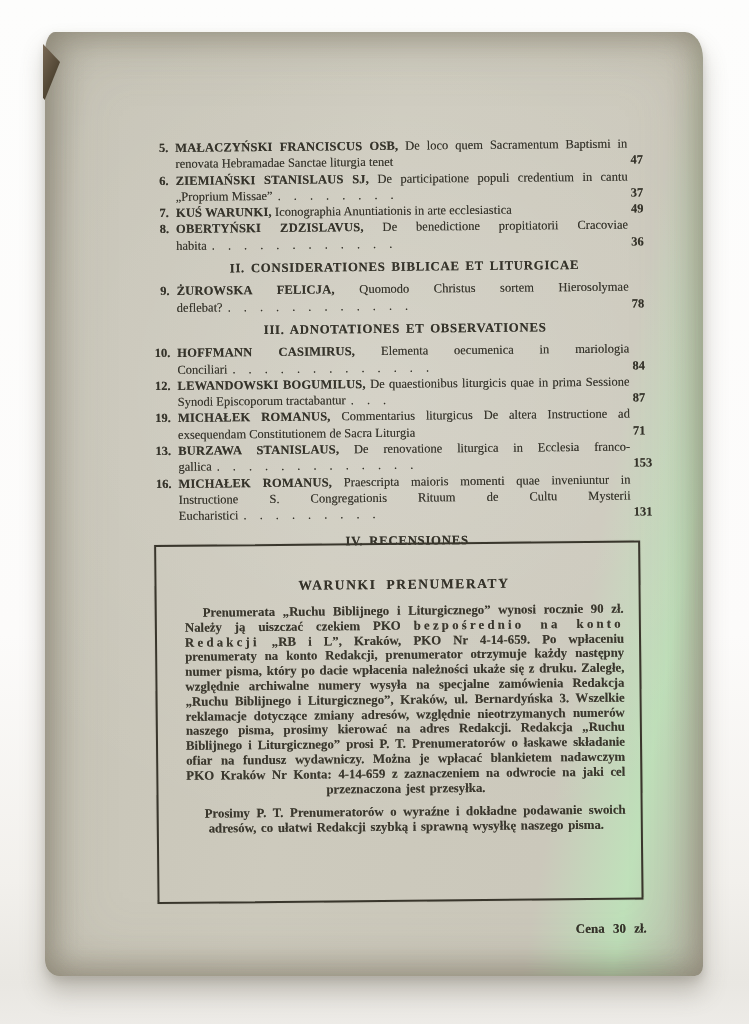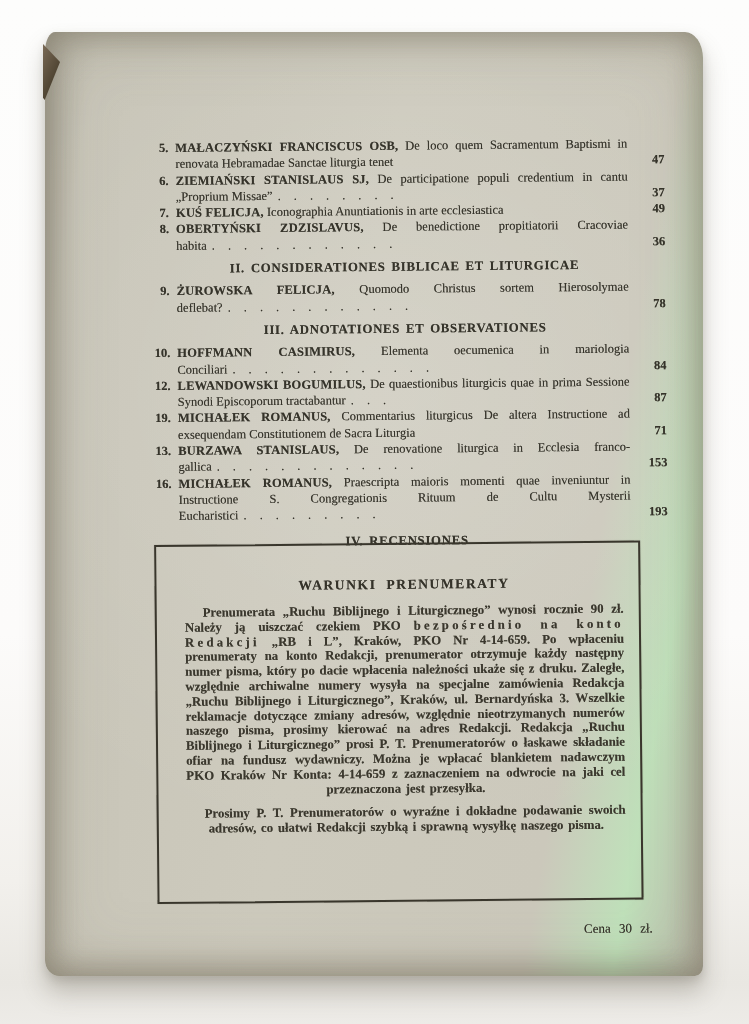--- a/index.html
+++ b/index.html
@@ -41,21 +41,21 @@
     position:absolute;left:100px;top:106px;width:522px;
     font-size:12.5px;line-height:16.3px;
     text-shadow:0 0 0.5px rgba(46,44,36,0.55);
   }
   .entry{display:flex;align-items:stretch;}
   .entry .num{flex:0 0 26px;text-align:right;font-weight:700;}
   .entry .text{flex:1 1 auto;margin-left:7px;text-align:justify;}
   .entry .author{font-weight:700;letter-spacing:0.2px;}
   .entry .title{font-weight:400;}
   .entry .dots{letter-spacing:13px;margin-left:5px;font-weight:400;white-space:nowrap;}
-  .entry .page{flex:0 0 34px;text-align:right;align-self:flex-end;font-weight:700;margin-left:3px;}
+  .entry .page{flex:0 0 34px;align-self:flex-end;font-weight:700;margin-left:3px;}
   .sec-heading{
     text-align:center;font-weight:700;letter-spacing:0.7px;
     margin:7px 0 6px;font-size:12.8px;word-spacing:2px;
   }
   .sec-heading.last{margin-top:10px;}
   
   .sub-box{
     position:absolute;left:108px;top:511px;width:486px;height:359px;
     border:2px solid #39362c;box-sizing:border-box;
     padding:16px 15px 0 28px;
@@ -69,22 +69,22 @@
   .sub-para{
     font-size:12.8px;line-height:14.8px;margin:0;
     text-align:justify;text-align-last:center;text-indent:18px;
     font-weight:700;word-spacing:1.5px;color:#3a372d;
     text-shadow:0 0 0.4px rgba(50,47,38,0.5);
   }
   .sub-para + .sub-para{margin-top:9px;}
   .spaced{letter-spacing:3.2px;}
   
   .price{
-    position:absolute;top:891px;right:55px;
-    font-size:13px;font-weight:400;word-spacing:5px;
+    position:absolute;top:891px;right:61px;
+    font-size:13px;font-weight:700;word-spacing:5px;
     text-shadow:0 0 0.5px rgba(46,44,36,0.6);
   }
 </style>
 </head>
 <body>
 
 <div class="paper">
   <div class="corner-fold"></div>
 
   <div class="page-content">
@@ -98,21 +98,21 @@
       </div>
 
       <div class="entry">
         <span class="num">6.</span>
         <span class="text"><span class="author">ZIEMIAŃSKI STANISLAUS SJ,</span> <span class="title">De participatione populi credentium in cantu „Proprium Missae”</span><span class="dots">........</span></span>
         <span class="page">37</span>
       </div>
 
       <div class="entry">
         <span class="num">7.</span>
-        <span class="text"><span class="author">KUŚ FELICJA,</span> <span class="title">Iconographia Anuntiationis in arte ecclesiastica</span><span class="dots"></span></span>
+        <span class="text"><span class="author">KUŚ WARUNKI,</span> <span class="title">Iconographia Anuntiationis in arte ecclesiastica</span><span class="dots"></span></span>
         <span class="page">49</span>
       </div>
 
       <div class="entry">
         <span class="num">8.</span>
         <span class="text"><span class="author">OBERTYŃSKI ZDZISLAVUS,</span> <span class="title">De benedictione propitiatorii Cracoviae habita</span><span class="dots">............</span></span>
         <span class="page">36</span>
       </div>
 
       <div class="sec-heading">II. CONSIDERATIONES BIBLICAE ET LITURGICAE</div>
@@ -145,21 +145,21 @@
 
       <div class="entry">
         <span class="num">13.</span>
         <span class="text"><span class="author">BURZAWA STANISLAUS,</span> <span class="title">De renovatione liturgica in Ecclesia franco-gallica</span><span class="dots">.............</span></span>
         <span class="page">153</span>
       </div>
 
       <div class="entry">
         <span class="num">16.</span>
         <span class="text"><span class="author">MICHAŁEK ROMANUS,</span> <span class="title">Praescripta maioris momenti quae inveniuntur in Instructione S. Congregationis Rituum de Cultu Mysterii Eucharistici</span><span class="dots">.........</span></span>
-        <span class="page">193</span>
+        <span class="page">131</span>
       </div>
 
       <div class="sec-heading last">IV. RECENSIONES</div>
 
     </div>
 
     <div class="sub-box">
       <div class="sub-title">WARUNKI PRENUMERATY</div>
       <p class="sub-para"><span>Prenumerata „Ruchu Biblijnego i Liturgicznego” wynosi rocznie 90 zł. Należy ją uiszczać czekiem PKO </span><span class="spaced">bezpośrednio na konto Redakcji</span><span> „RB i L”, Kraków, PKO Nr 4-14-659. Po wpłaceniu prenumeraty na konto Redakcji, prenumerator otrzymuje każdy następny numer pisma, który po dacie wpłacenia należności ukaże się z druku. Zaległe, względnie archiwalne numery wysyła na specjalne zamówienia Redakcja „Ruchu Biblijnego i Liturgicznego”, Kraków, ul. Bernardyńska 3. Wszelkie reklamacje dotyczące zmiany adresów, względnie nieotrzymanych numerów naszego pisma, prosimy kierować na adres Redakcji. Redakcja „Ruchu Biblijnego i Liturgicznego” prosi P. T. Prenumeratorów o łaskawe składanie ofiar na fundusz wydawniczy. Można je wpłacać blankietem nadawczym PKO Kraków Nr Konta: 4-14-659 z zaznaczeniem na odwrocie na jaki cel przeznaczona jest przesyłka.</span></p>
       <p class="sub-para">Prosimy P. T. Prenumeratorów o wyraźne i dokładne podawanie swoich adresów, co ułatwi Redakcji szybką i sprawną wysyłkę naszego pisma.</p>

